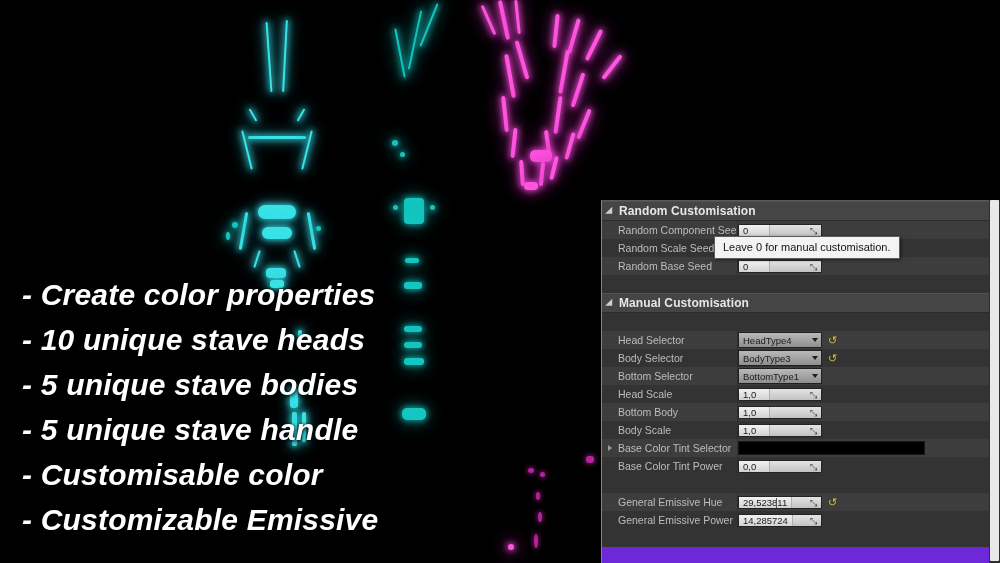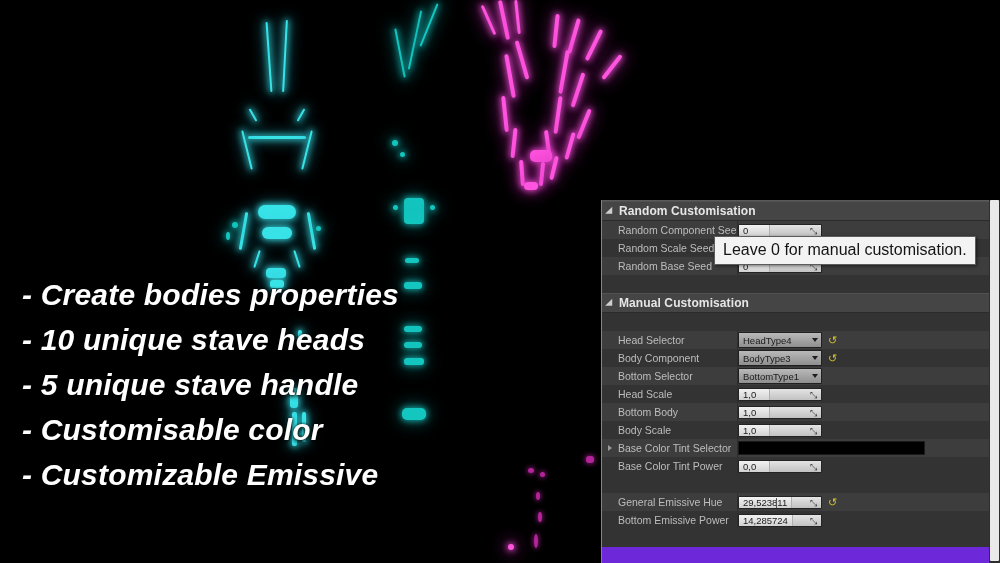--- a/index.html
+++ b/index.html
@@ -94,21 +94,21 @@
 
   
   .swatch{
     width:185px;height:12px;background:#000;border:1px solid #1a1a1a;
   }
 
   
   #tooltip{
     position:absolute;left:714px;top:236px;
     background:#f3f3f3;border:1px solid #5c5c5c;
-    padding:4px 8px 5px 8px;color:#141414;font-size:16px;
+    padding:4px 8px 5px 8px;color:#141414;font-size:11px;
     box-shadow:1px 1px 3px rgba(0,0,0,.5);white-space:nowrap;
   }
 
   
   #scrollbar{
     position:absolute;right:0;top:200px;width:11px;height:363px;background:#2e2e2e;
   }
   #scrollbar .thumb{position:absolute;left:1px;top:0;width:9px;height:361px;background:#e9e9e9;border-radius:1px;}
 </style>
 </head>
@@ -182,22 +182,23 @@
     <div class="glowdot mgdim" style="left:586px;top:456px;width:8px;height:7px;border-radius:3px;"></div>
     <div class="glowdot mgdim" style="left:528px;top:468px;width:6px;height:5px;"></div>
     <div class="glowdot mgdim" style="left:540px;top:472px;width:5px;height:5px;"></div>
     <div class="glowdot mgdim" style="left:536px;top:492px;width:4px;height:8px;"></div>
     <div class="glowdot mgdim" style="left:538px;top:512px;width:4px;height:10px;"></div>
     <div class="glowdot mgdim" style="left:534px;top:534px;width:4px;height:14px;"></div>
     <div class="glowdot mg" style="left:508px;top:544px;width:6px;height:6px;border-radius:3px;"></div>
   </div>
 
   <div id="bullets">
-    <div class="line">- Create bodies properties</div>
+    <div class="line">- Create color properties</div>
     <div class="line">- 10 unique stave heads</div>
+    <div class="line">- 5 unique stave bodies</div>
     <div class="line">- 5 unique stave handle</div>
     <div class="line">- Customisable color</div>
     <div class="line">- Customizable Emissive</div>
   </div>
 
   <div id="panel">
 
     <div class="sec-head">
       <span class="tri"></span>
       <span class="t">Random Customisation</span>
@@ -252,21 +253,21 @@
         <div class="combo">
           <span class="cv">HeadType4</span>
           <span class="ar"></span>
         </div>
         <span class="reset">↺</span>
       </div>
     </div>
 
     <div class="row dk">
       <div class="sep"></div>
-      <div class="lbl">Body Component</div>
+      <div class="lbl">Body Selector</div>
       <div class="vcol">
         <div class="combo">
           <span class="cv">BodyType3</span>
           <span class="ar"></span>
         </div>
         <span class="reset">↺</span>
       </div>
     </div>
 
     <div class="row alt">
@@ -346,21 +347,21 @@
           <span class="sv">29,523811</span>
           <span class="caret"></span>
           <span class="drag">⤡</span>
         </div>
         <span class="reset">↺</span>
       </div>
     </div>
 
     <div class="row dk">
       <div class="sep"></div>
-      <div class="lbl">Bottom Emissive Power</div>
+      <div class="lbl">General Emissive Power</div>
       <div class="vcol">
         <div class="spin wide">
           <span class="sv">14,285724</span>
           <span class="drag">⤡</span>
         </div>
       </div>
     </div>
 
     <div class="row dk"></div>
 

